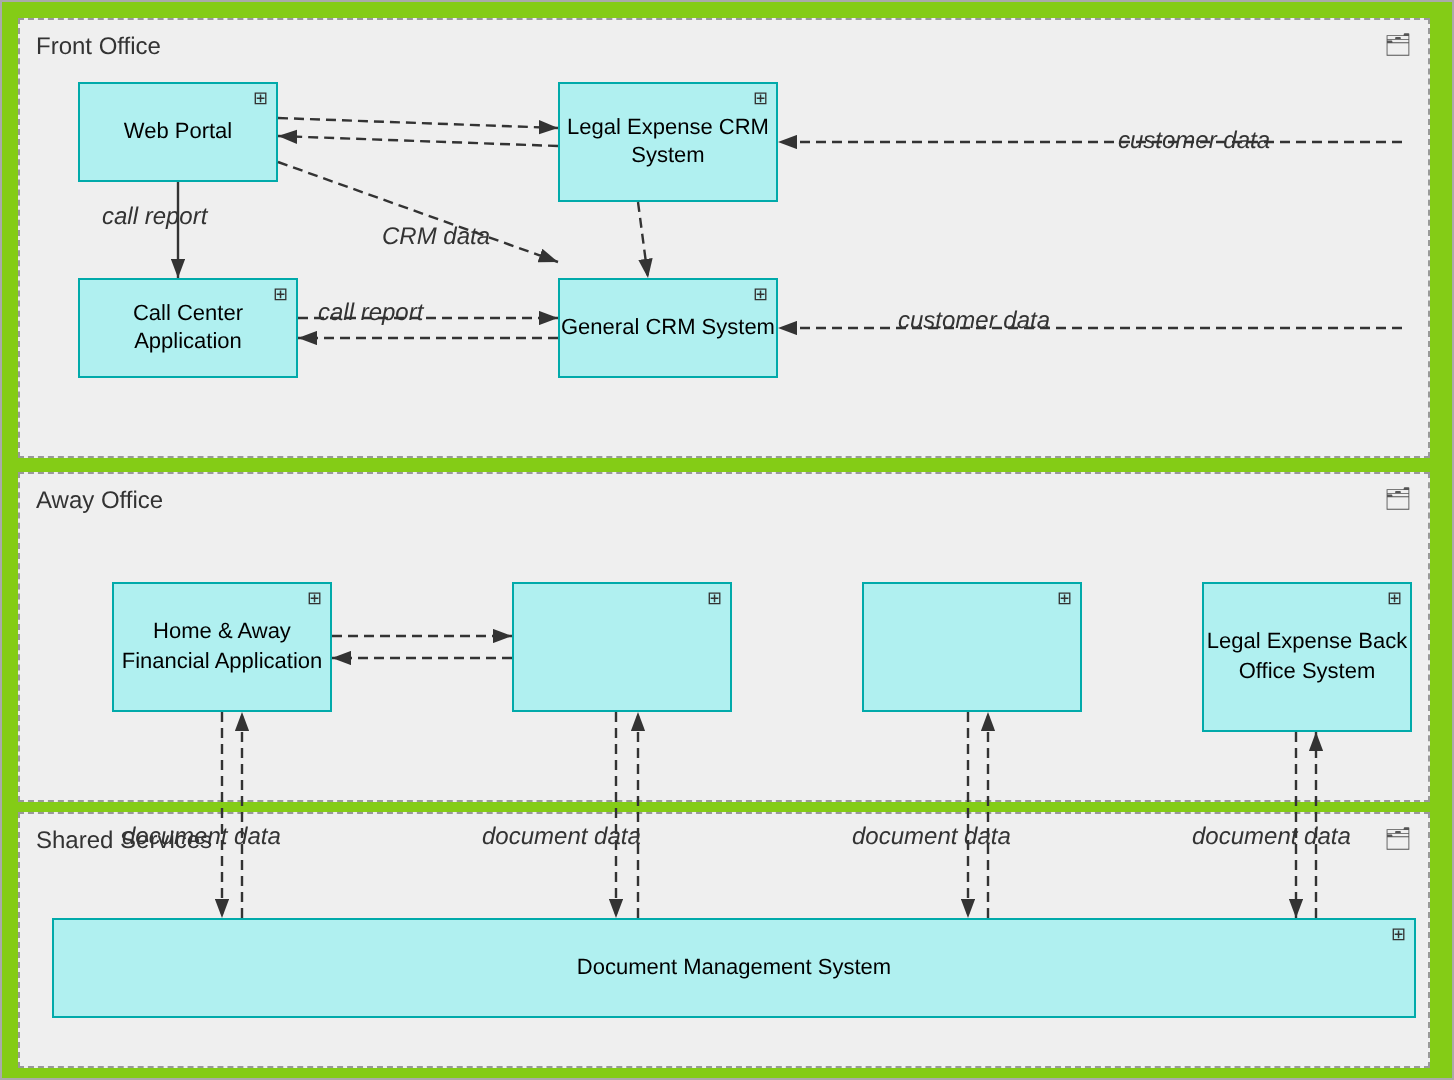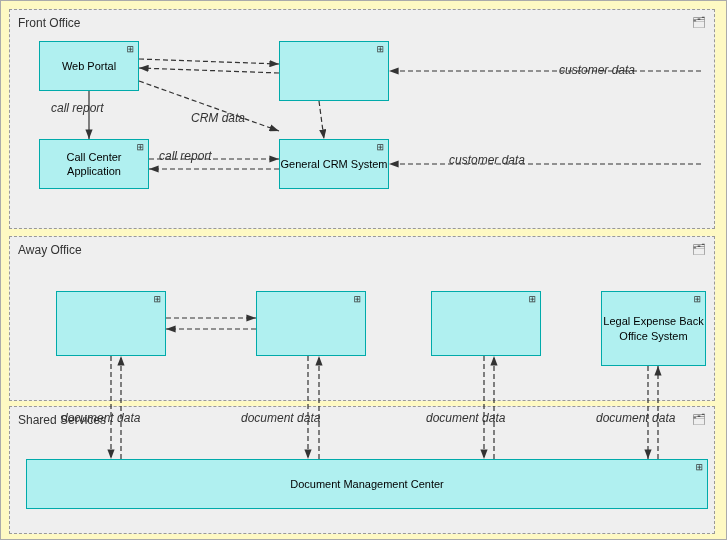--- a/index.html
+++ b/index.html
@@ -7,21 +7,21 @@
       font-family: Arial, sans-serif;
       font-size: 11px;
       background: #fff;
       width: 727px;
       height: 540px;
       overflow: hidden;
     }
     .diagram-container {
       width: 727px;
       height: 540px;
-      background: #fef9c3;
+      background: #84cc16;
       border: 1px solid #aaa;
       position: relative;
     }
 
     
     .section {
       position: absolute;
       border: 1px dashed #999;
       background: #efefef;
     }
@@ -103,52 +103,54 @@
     <span class="section-icon">🗂</span>
   </div>
 
   <div class="box" style="left:38px; top:40px; width:100px; height:50px;">
     <span class="box-icon">⊞</span>
     <span>Web Portal</span>
   </div>
 
   <div class="box" style="left:278px; top:40px; width:110px; height:60px;">
     <span class="box-icon">⊞</span>
+    <span>Legal Expense CRM System</span>
   </div>
 
   <div class="box" style="left:38px; top:138px; width:110px; height:50px;">
     <span class="box-icon">⊞</span>
     <span>Call Center Application</span>
   </div>
 
   <div class="box" style="left:278px; top:138px; width:110px; height:50px;">
     <span class="box-icon">⊞</span>
     <span>General CRM System</span>
   </div>
 
   <div class="box" style="left:55px; top:290px; width:110px; height:65px;">
     <span class="box-icon">⊞</span>
+    <span>Home &amp; Away Financial Application</span>
   </div>
 
   <div class="box" style="left:255px; top:290px; width:110px; height:65px;">
     <span class="box-icon">⊞</span>
   </div>
 
   <div class="box" style="left:430px; top:290px; width:110px; height:65px;">
     <span class="box-icon">⊞</span>
   </div>
 
   <div class="box" style="left:600px; top:290px; width:105px; height:75px;">
     <span class="box-icon">⊞</span>
     <span>Legal Expense Back Office System</span>
   </div>
 
   <div class="box" style="left:25px; top:458px; width:682px; height:50px;">
     <span class="box-icon">⊞</span>
-    <span>Document Management Center</span>
+    <span>Document Management System</span>
   </div>
 
   <div class="arrow-label" style="left:50px; top:100px;">
     <span>call report</span>
   </div>
 
   <div class="arrow-label" style="left:190px; top:110px;">
     <span>CRM data</span>
   </div>
 

